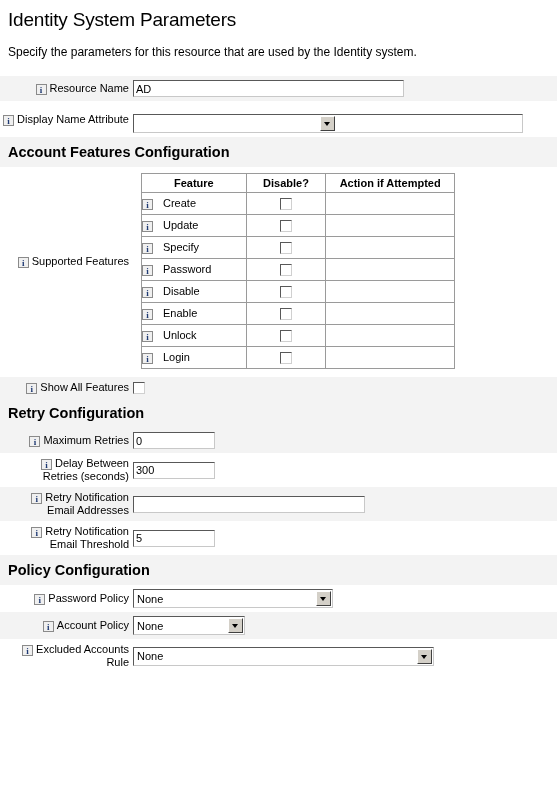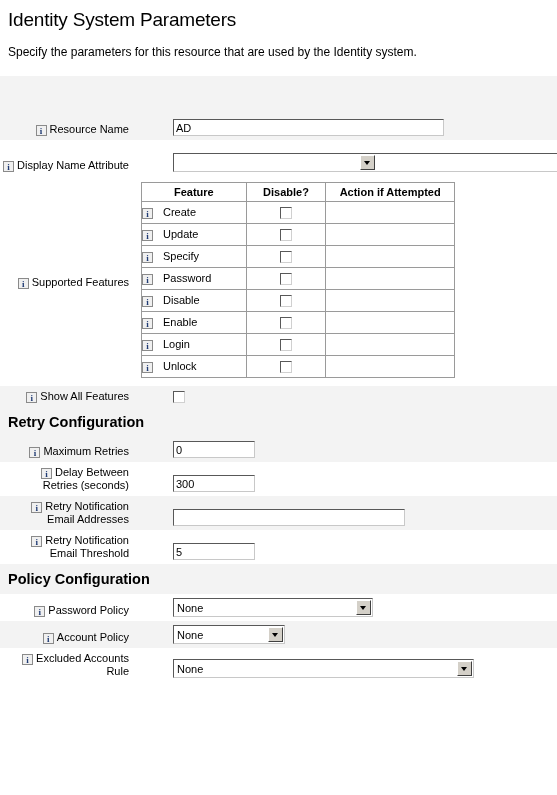--- a/index.html
+++ b/index.html
@@ -27,26 +27,25 @@
   }
   .page-subtitle {
     padding: 14px 0 0 8px;
     font-size: 12px;
     color: #000;
   }
 
   
   .form-row {
     display: flex;
-    align-items: flex-end;
+    align-items: center;
     width: 557px;
     box-sizing: border-box;
     padding: 4px 0 4px 0;
     background: #ffffff;
-    gap: 40px;
   }
   .form-row.shaded { background: #f3f3f3; }
 
   .row-label {
     width: 133px;
     flex: 0 0 133px;
     box-sizing: border-box;
     text-align: right;
     padding-right: 4px;
     font-size: 11px;
@@ -94,21 +93,21 @@
     font-size: 11px;
     color: #000;
     height: 17px;
     box-sizing: border-box;
     padding: 1px 2px;
     background: #ffffff;
     border: 1px solid;
     border-color: #585858 #c8c8c8 #c8c8c8 #585858;
     outline: none;
   }
-  .w-resource { width: 271px; margin-top: 39px; }
+  .w-resource { width: 271px; }
   .w-small { width: 82px; }
   .w-email { width: 232px; }
 
   
   .sel {
     display: inline-flex;
     align-items: center;
     height: 19px;
     box-sizing: border-box;
     background: #ffffff;
@@ -232,23 +231,24 @@
       <span class="info-icon">i</span><span>Display Name Attribute</span>
     </div>
     <div class="row-field">
       <div class="sel w-sel-display">
         <span class="sel-val">Select...</span>
         <span class="sel-arrow"></span>
       </div>
     </div>
   </div>
 
+  <div class="section-banner">Account Features Configuration</div>
 
   <div class="feat-wrap feat-section">
-    <div class="supported-label" style="top:100px;">
+    <div class="supported-label" style="top:88px;">
       <span class="info-icon">i</span><span>Supported Features</span>
     </div>
     <div style="height:6px"></div>
     <table class="features">
       <thead>
         <tr>
           <th class="col-feature">Feature</th>
           <th class="col-disable">Disable?</th>
           <th class="col-action">Action if Attempted</th>
         </tr>
@@ -278,26 +278,26 @@
             <td class="feat-name col-feature"><span class="info-icon">i</span><span class="lbl">Disable</span></td>
             <td class="feat-disable col-disable"><span class="cbx"></span></td>
             <td class="col-action"></td>
           </tr>
           <tr>
             <td class="feat-name col-feature"><span class="info-icon">i</span><span class="lbl">Enable</span></td>
             <td class="feat-disable col-disable"><span class="cbx"></span></td>
             <td class="col-action"></td>
           </tr>
           <tr>
+            <td class="feat-name col-feature"><span class="info-icon">i</span><span class="lbl">Unlock</span></td>
+            <td class="feat-disable col-disable"><span class="cbx"></span></td>
+            <td class="col-action"></td>
+          </tr>
+          <tr>
             <td class="feat-name col-feature"><span class="info-icon">i</span><span class="lbl">Login</span></td>
-            <td class="feat-disable col-disable"><span class="cbx"></span></td>
-            <td class="col-action"></td>
-          </tr>
-          <tr>
-            <td class="feat-name col-feature"><span class="info-icon">i</span><span class="lbl">Unlock</span></td>
             <td class="feat-disable col-disable"><span class="cbx"></span></td>
             <td class="col-action"></td>
           </tr>
         </tbody>
     </table>
     <div style="height:8px"></div>
   </div>
 
   <div class="form-row shaded">
     <div class="row-label">

